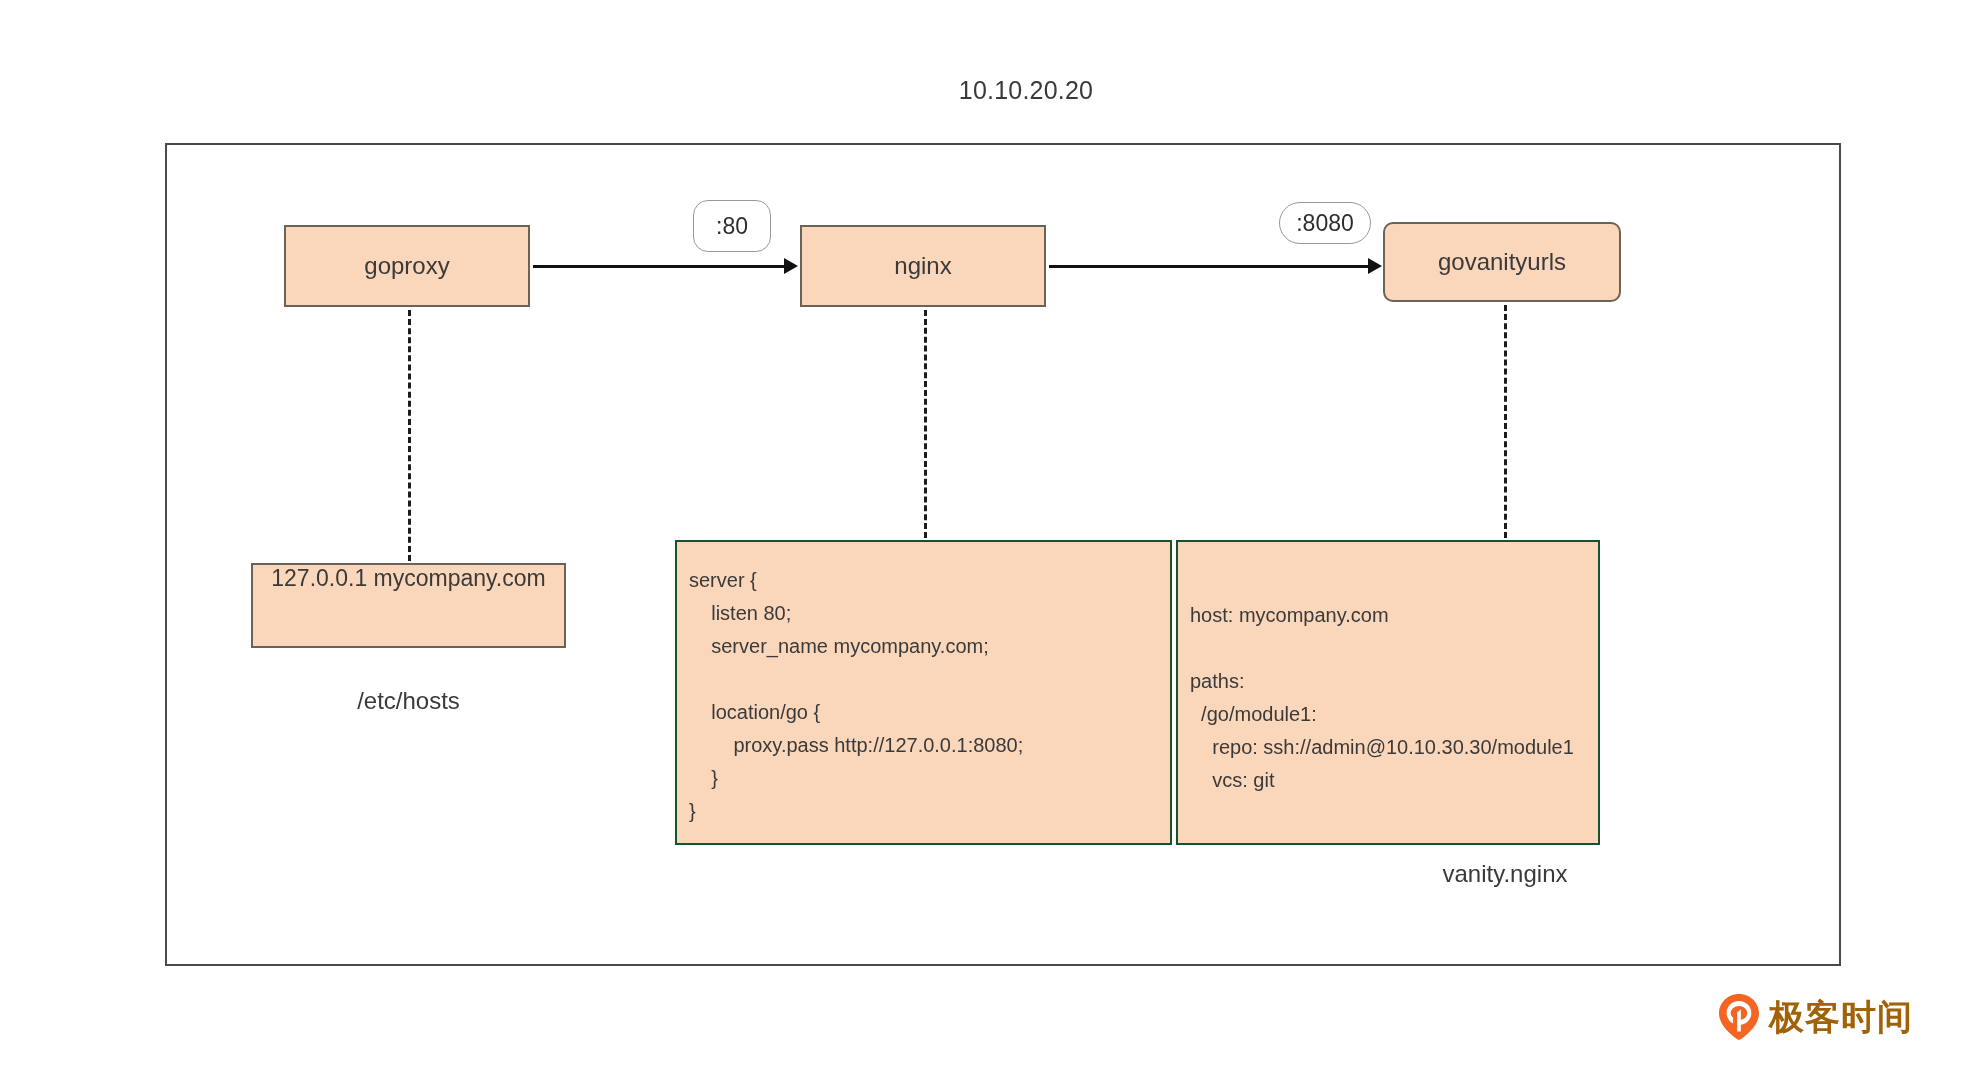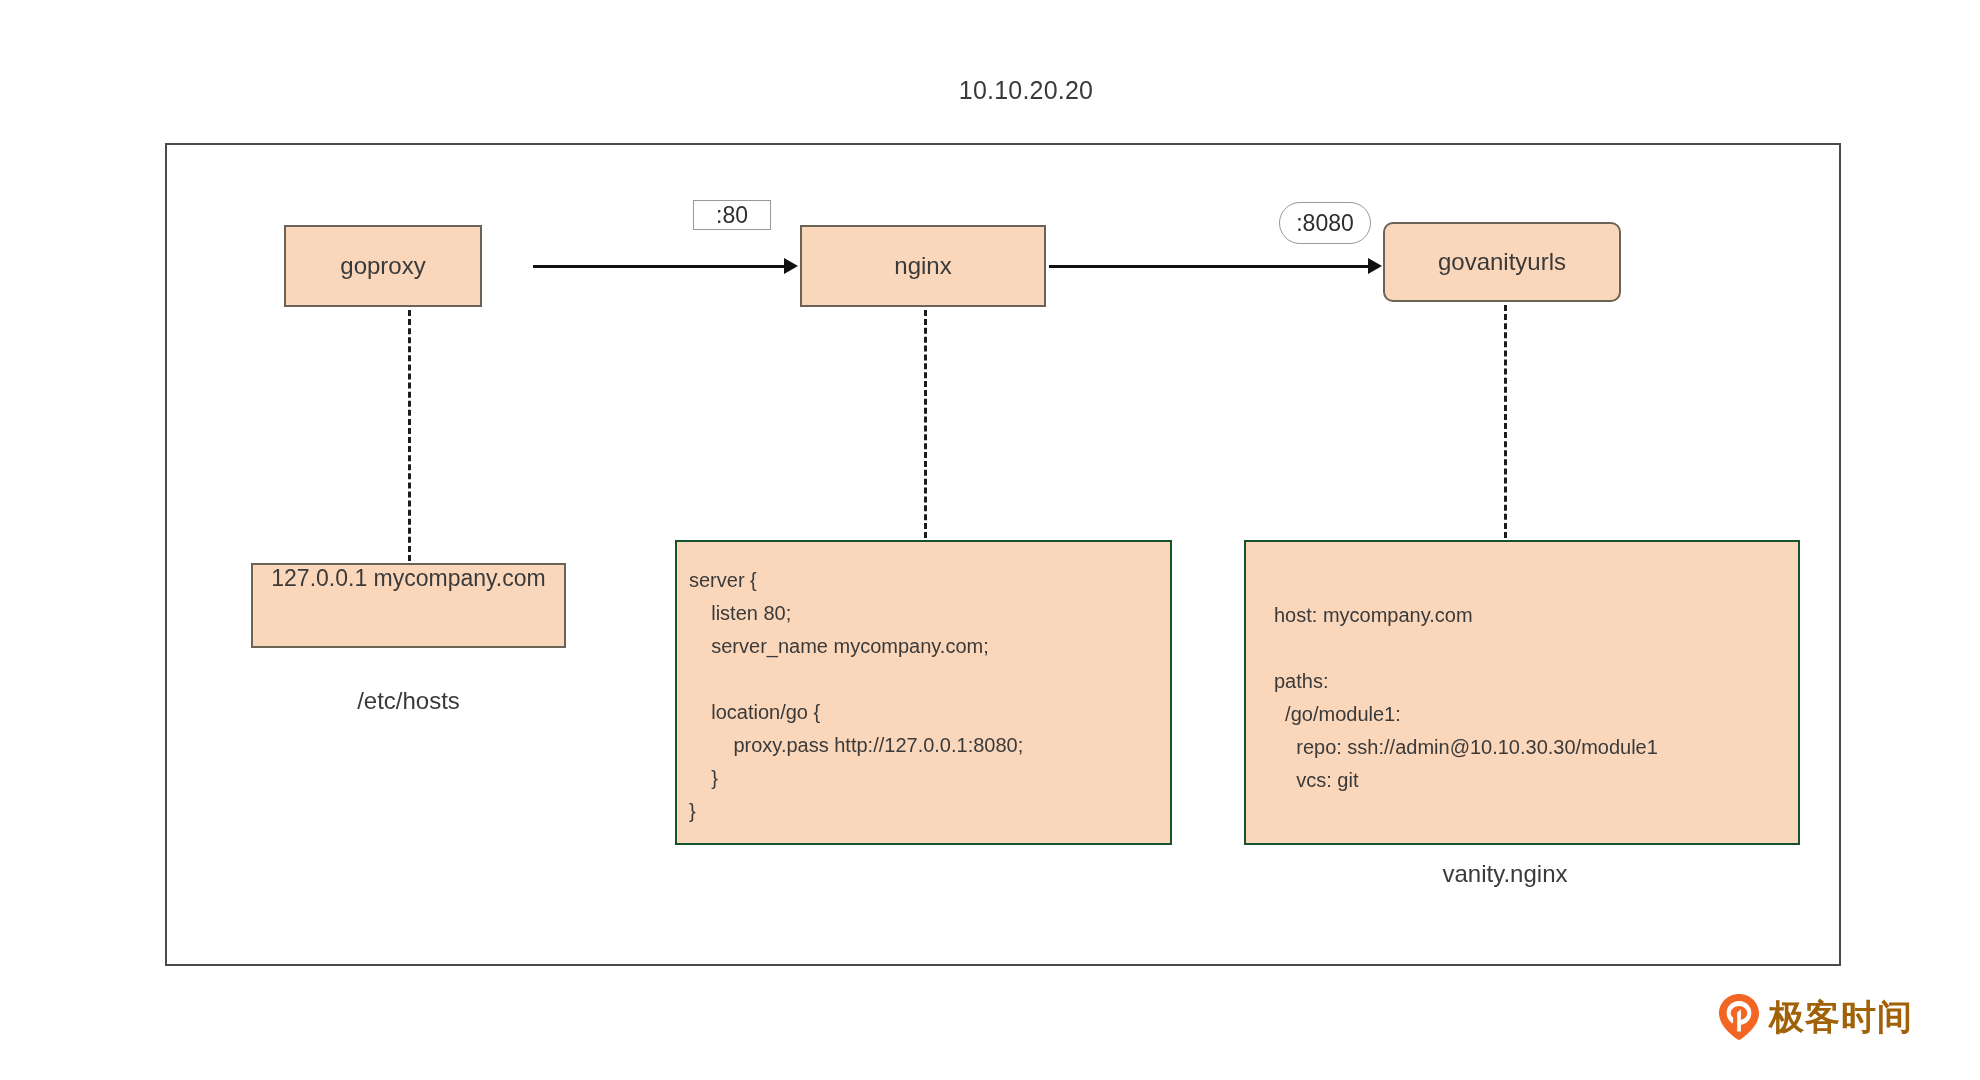--- a/index.html
+++ b/index.html
@@ -54,21 +54,21 @@
     background: #fad6ba;
     border: 2px solid #6b6258;
     box-sizing: border-box;
     display: flex;
     align-items: center;
     justify-content: center;
     font-size: 24px;
     color: #3a3a3a;
   }
 
-  #node-goproxy   { left: 284px;  top: 225px; width: 198px; height: 82px; }
+  #node-goproxy   { left: 284px;  top: 225px; width: 246px; height: 82px; }
   #node-nginx     { left: 800px;  top: 225px; width: 246px; height: 82px; }
   #node-govanity  { left: 1383px; top: 222px; width: 238px; height: 80px; border-radius: 10px; }
 
   
   #box-hosts {
     position: absolute;
     left: 251px; top: 563px;
     width: 315px; height: 85px;
     background: #fad6ba;
     border: 2px solid #6b6258;
@@ -91,38 +91,38 @@
     color: #3a3a3a;
     white-space: pre;
     overflow: hidden;
   }
   #box-nginx-conf {
     left: 675px; top: 540px;
     width: 497px; height: 305px;
     padding: 22px 0 0 12px;
   }
   #box-vanity-conf {
-    left: 1244px; top: 540px;
-    width: 556px; height: 305px;
-    padding: 57px 0 0 28px;
+    left: 1176px; top: 540px;
+    width: 424px; height: 305px;
+    padding: 57px 0 0 12px;
   }
 
   
   .port-label {
     position: absolute;
     background: #ffffff;
     border: 1px solid #999999;
     box-sizing: border-box;
     display: flex;
     align-items: center;
     justify-content: center;
     font-size: 23px;
     color: #2d2d2d;
   }
-  #port-80   { left: 693px;  top: 200px; width: 78px;  height: 30px; }
+  #port-80   { left: 693px;  top: 200px; width: 78px;  height: 52px; border-radius: 15px; }
   #port-8080 { left: 1279px; top: 202px; width: 92px;  height: 42px; border-radius: 21px; }
 
   
   .caption {
     position: absolute;
     font-size: 24px;
     color: #3a3a3a;
     text-align: center;
     white-space: nowrap;
   }

